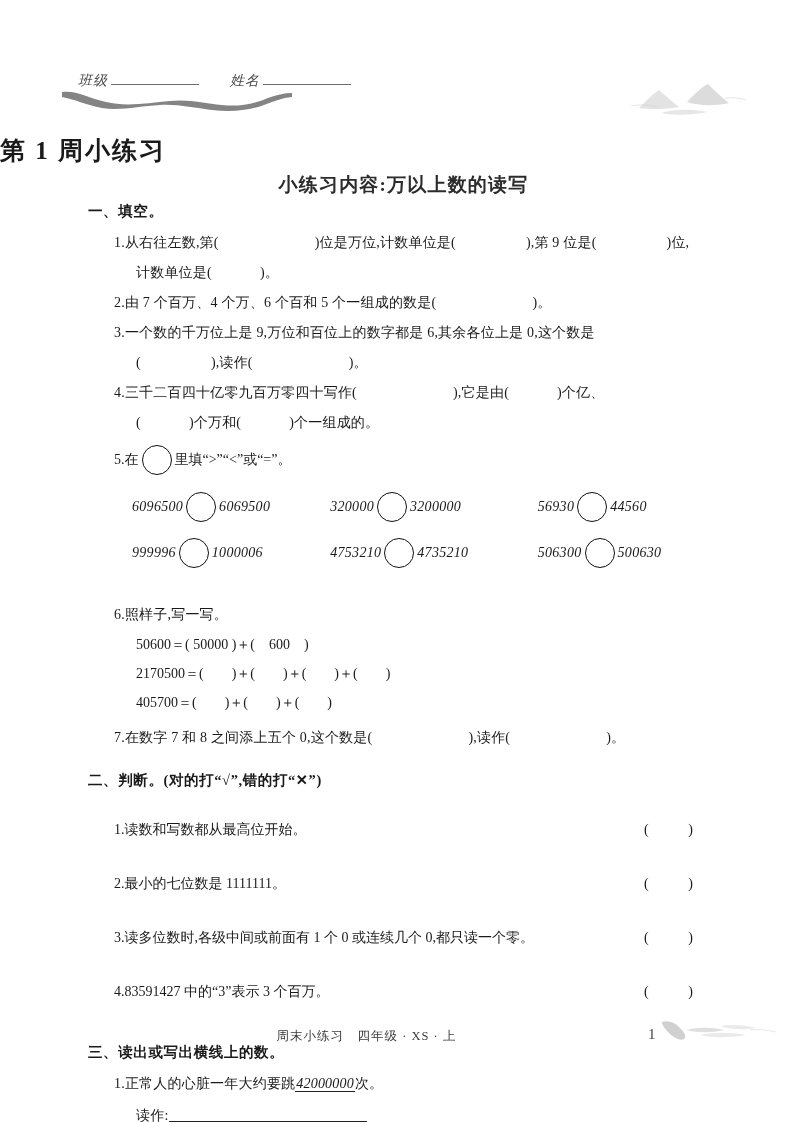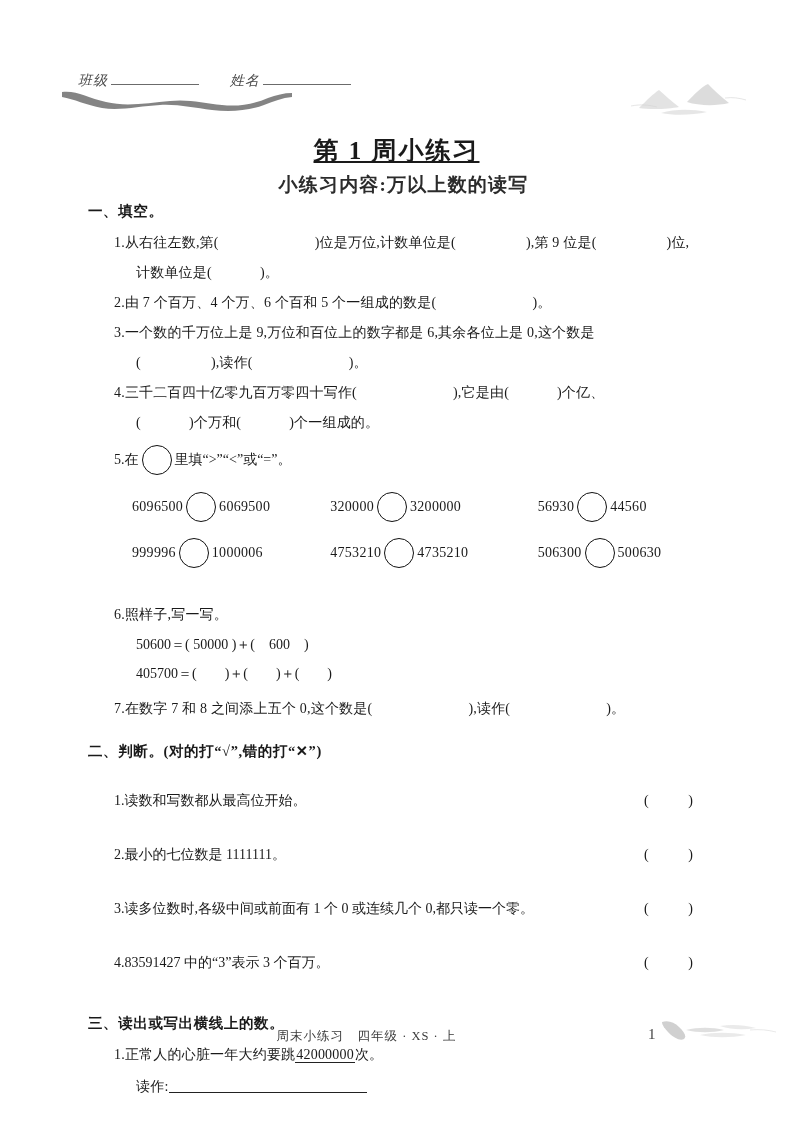--- a/index.html
+++ b/index.html
@@ -63,26 +63,25 @@
     height: 36px;
     opacity: .55;
   }
 
   
   .title {
     position: absolute;
     left: 0;
     top: 134px;
     width: 793px;
-    text-align: center;
+    text-align: left;
     font-family: "Liberation Serif", "DejaVu Serif", serif;
     font-size: 25px;
     font-weight: bold;
     letter-spacing: 2px;
-    text-decoration: underline;
   }
   .subtitle {
     position: absolute;
     left: 7px;
     top: 172px;
     width: 793px;
     text-align: center;
     font-size: 19px;
     font-weight: bold;
     letter-spacing: 1.2px;
@@ -122,20 +121,21 @@
     display: inline-block;
     width: 28px; height: 28px;
     border: 1.1px solid #111;
     border-radius: 50%;
     vertical-align: middle;
     margin: 0 3px;
   }
   .cmp-grid {
     margin-top: 2px;
     padding-left: 44px;
+    font-style: italic;
   }
   .cmp-row {
     display: flex;
     align-items: center;
     height: 46px;
   }
   .cmp-cell {
     display: flex;
     align-items: center;
     font-size: 14px;
@@ -171,20 +171,21 @@
   .answer-line {
     display: inline-block;
     border-bottom: 1px solid #222;
     width: 198px;
     height: 14px;
     vertical-align: -2px;
   }
   .u-num {
     border-bottom: 1px solid #222;
     padding: 0 1px;
+    font-style: italic;
   }
 
   
   .footer {
     position: absolute;
     left: 0;
     top: 1028px;
     width: 793px;
     height: 30px;
   }
@@ -335,20 +336,21 @@
         </span>
       </div>
     </div>
 
     <div class="q" style="margin-top:24px">
       <span class="ln">
         <span>6.</span><span>照样子,写一写。</span>
       </span>
     </div>
     <div class="eq">50600＝( 50000 )＋(　600　)</div>
+    <div class="eq">2170500＝(　　)＋(　　)＋(　　)＋(　　)</div>
     <div class="eq">405700＝(　　)＋(　　)＋(　　)</div>
 
     <div class="q" style="margin-top:6px">
       <span class="ln">
         <span>7.</span><span>在数字 7 和 8 之间添上五个 0,这个数是(</span><span class="sp-xl"></span><span>),读作(</span><span class="sp-xl"></span><span>)。</span>
       </span>
     </div>
 
     <div class="sec-head" style="margin-top:16px">二、判断。(对的打“√”,错的打“✕”)</div>
 

